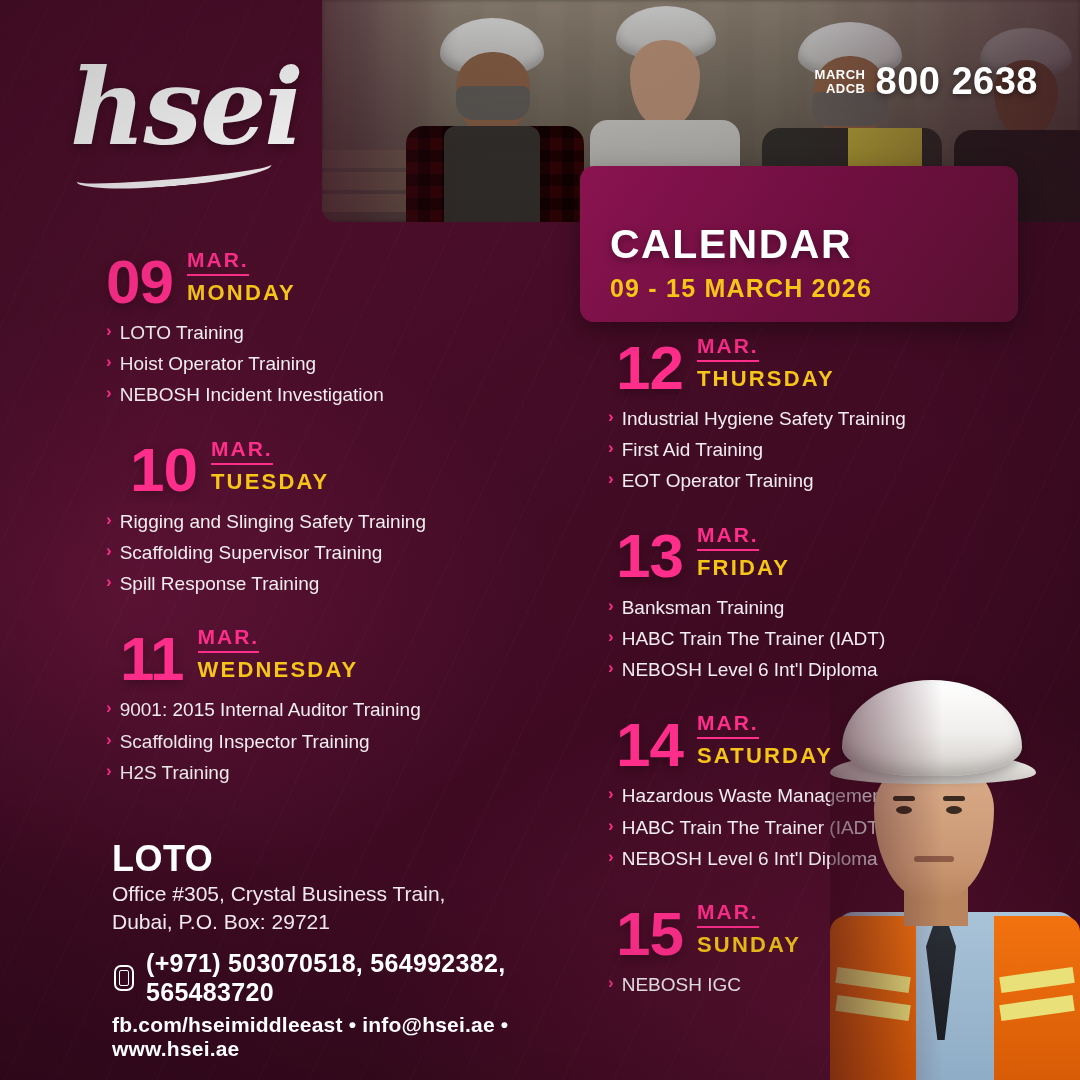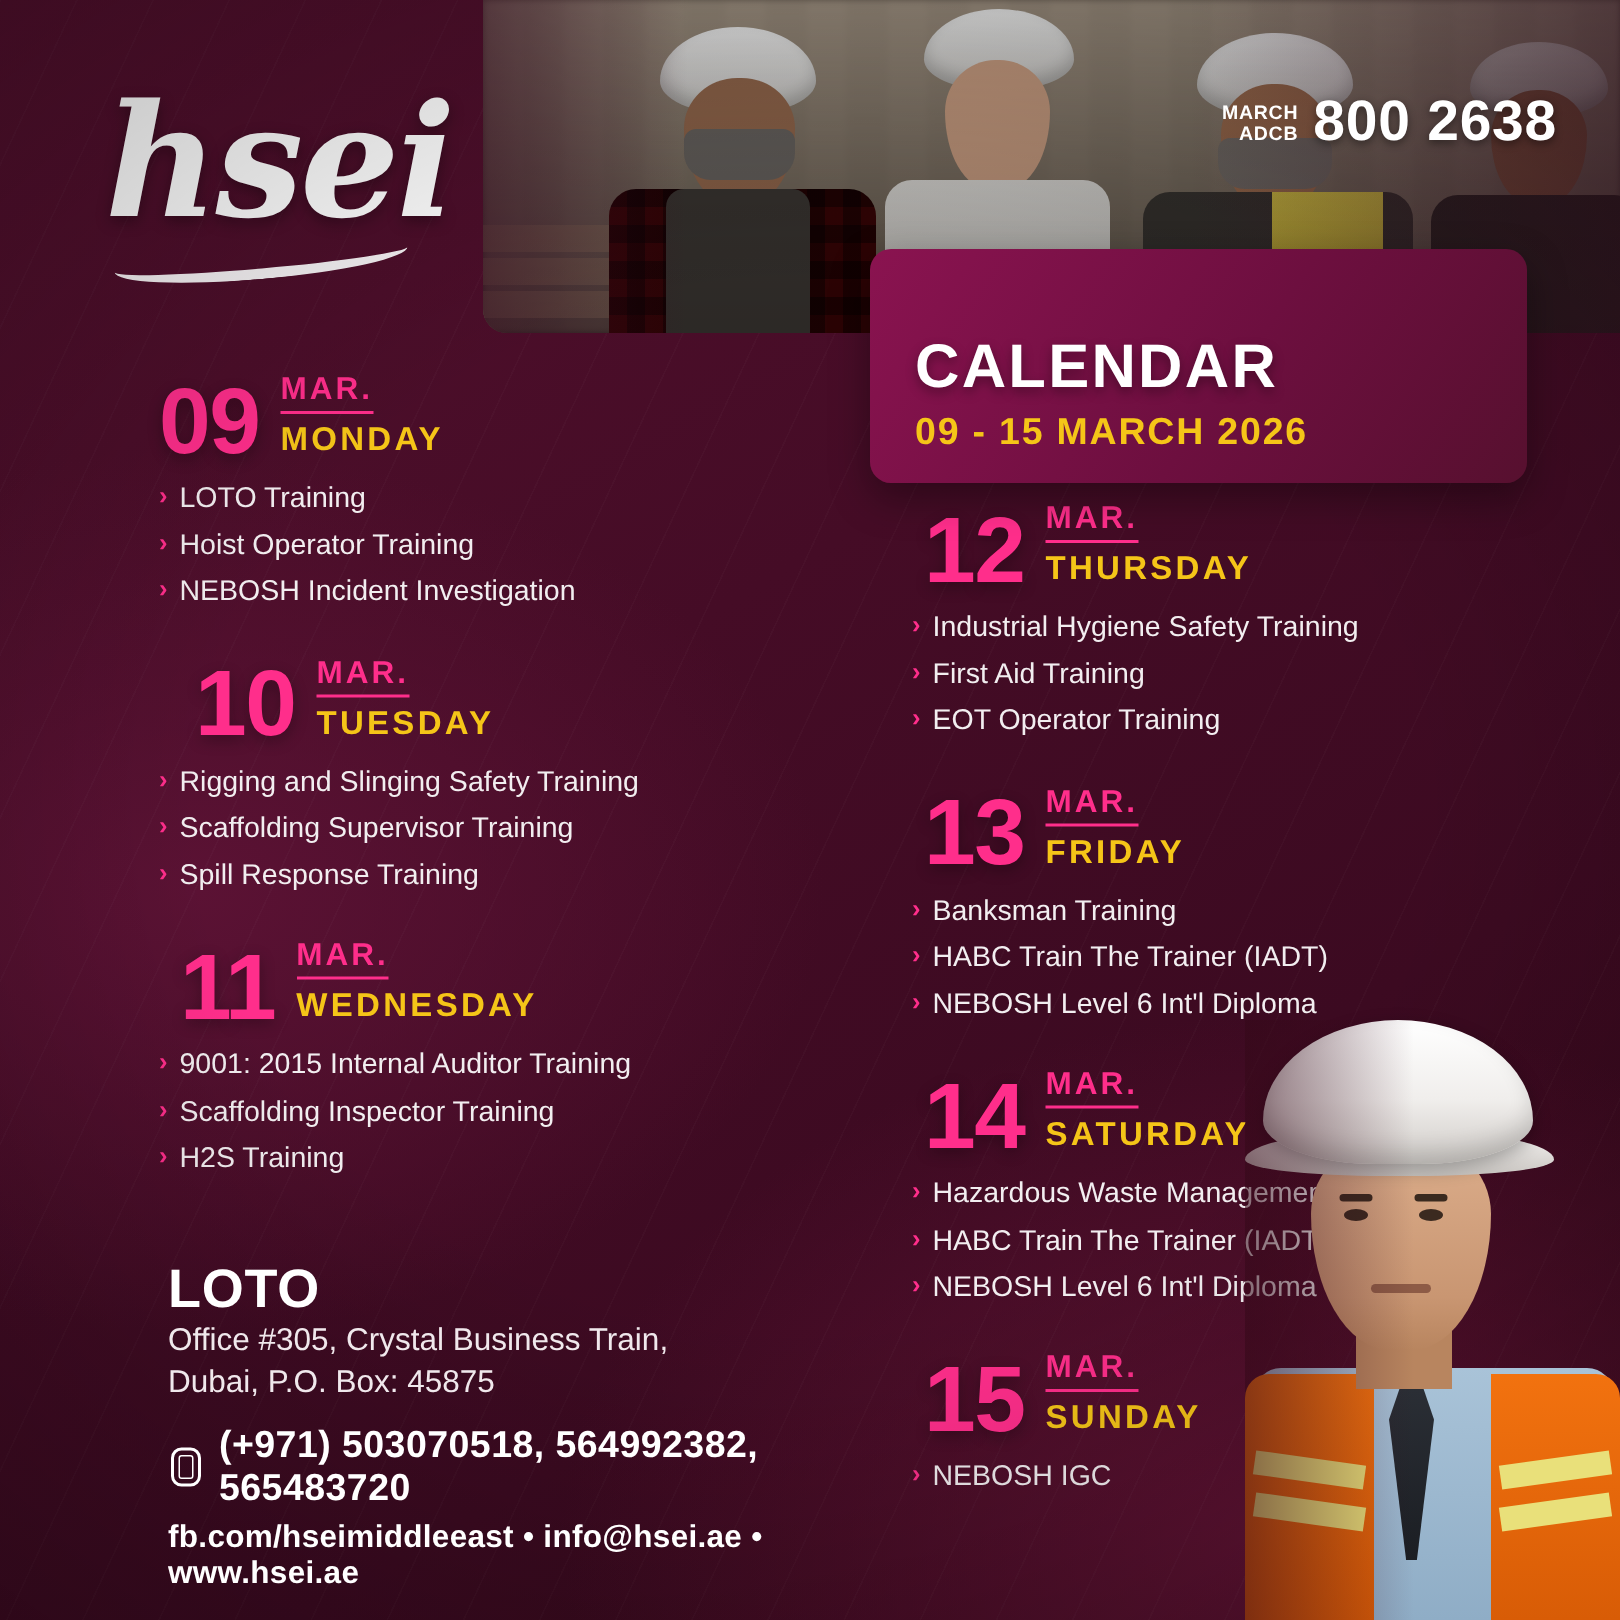--- a/index.html
+++ b/index.html
@@ -484,21 +484,21 @@
       <div class="eye r"></div>
     <div class="mouth"></div>
     <div class="m-brim"></div>
     <div class="m-helmet"></div>
     <div class="m-shade"></div>
   </div>
 
   <div class="address">
     <div class="city">LOTO</div>
     <div class="addr-line">Office #305, Crystal Business Train,</div>
-    <div class="addr-line">Dubai, P.O. Box: 45875</div>
+    <div class="addr-line">Dubai, P.O. Box: 29721</div>
     <div class="phone-row">
       <span class="phone-icon">
         <span class="hand"></span>
           <span class="bar"></span>
       </span>
       <span class="phone-num">(+971) 503070518, 564992382, 565483720</span>
     </div>
     <div class="socials">fb.com/hseimiddleeast • info@hsei.ae • www.hsei.ae</div>
   </div>
 

